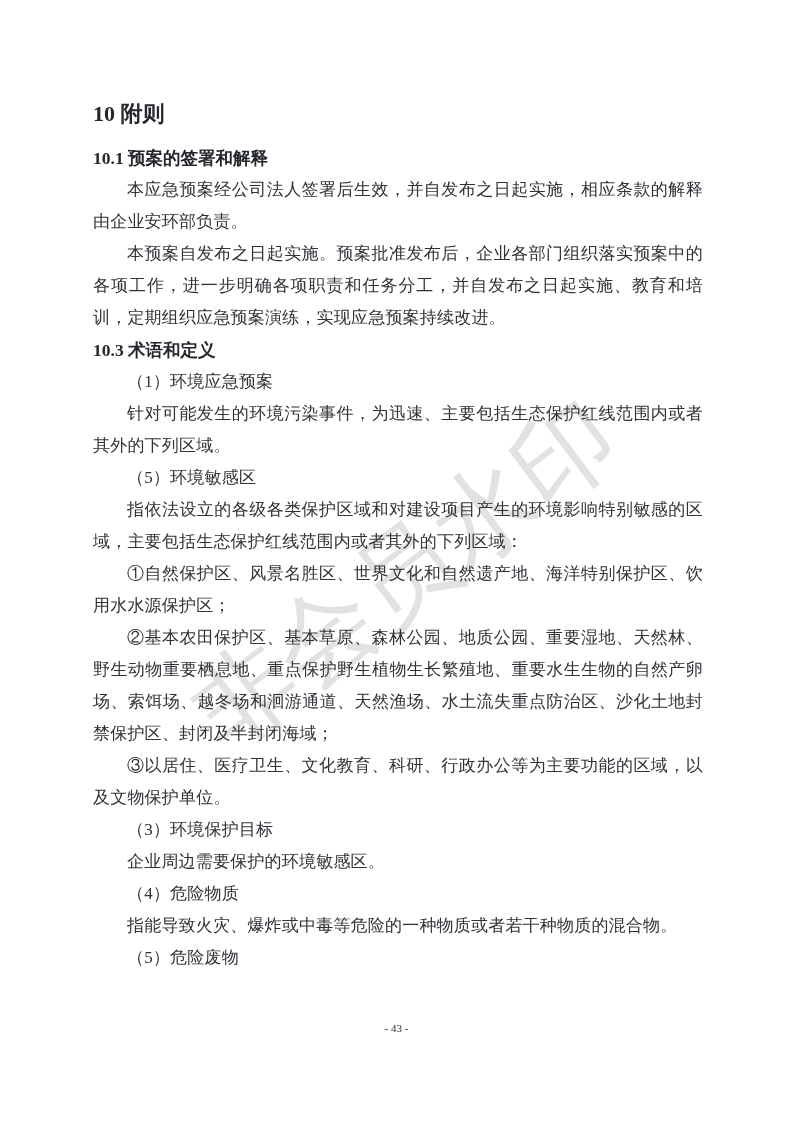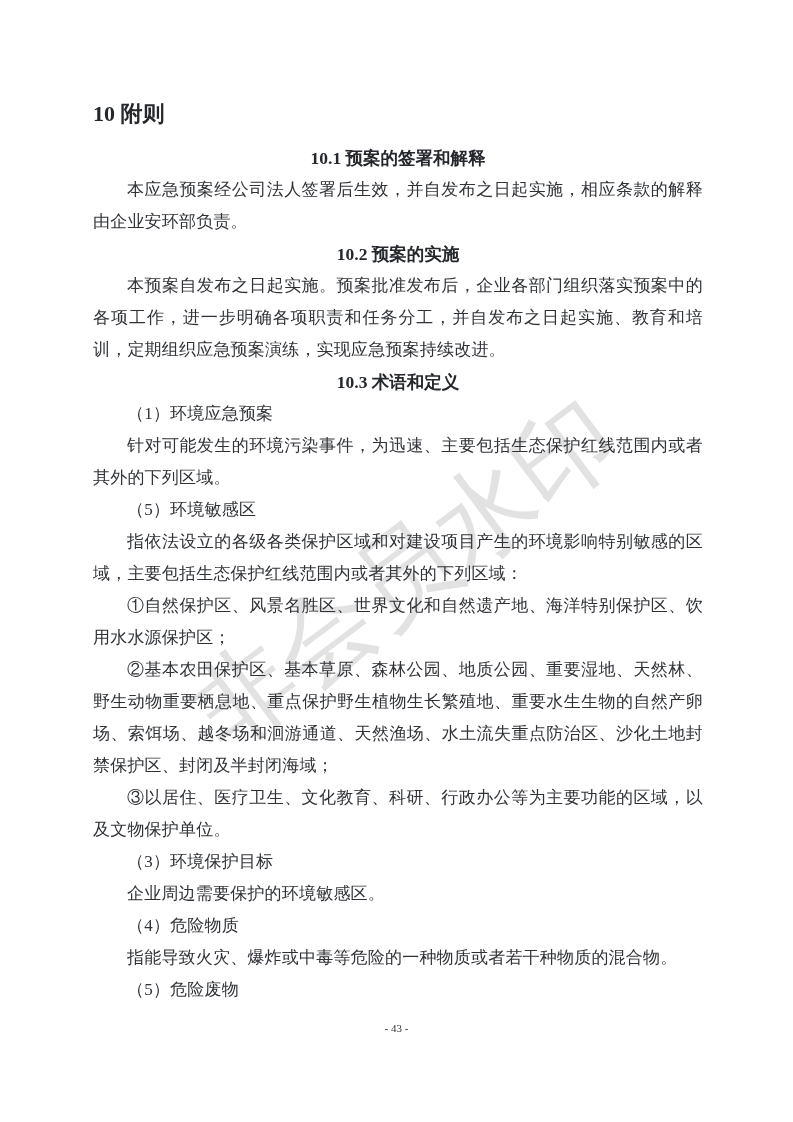--- a/index.html
+++ b/index.html
@@ -46,21 +46,20 @@
     line-height: 30px;
     margin: 0 0 13px 0;
     color: #24272c;
   }
   .section-heading {
     font-size: 17.5px;
     font-weight: 700;
     line-height: 32px;
     margin: 0;
     color: #24272c;
-    text-align: center;
   }
   .body-para {
     font-size: 17px;
     line-height: 32px;
     margin: 0;
     text-indent: 2em;
     text-align: justify;
     letter-spacing: 0.2px;
   }
   .footer {
@@ -84,21 +83,20 @@
   <div class="content">
 
     <h1 class="chapter-title">10 附则</h1>
 
     <div>
       <h2 class="section-heading">10.1 预案的签署和解释</h2>
       <p class="body-para">本应急预案经公司法人签署后生效，并自发布之日起实施，相应条款的解释由企业安环部负责。</p>
     </div>
 
     <div>
-      <h2 class="section-heading">10.2 预案的实施</h2>
       <p class="body-para">本预案自发布之日起实施。预案批准发布后，企业各部门组织落实预案中的各项工作，进一步明确各项职责和任务分工，并自发布之日起实施、教育和培训，定期组织应急预案演练，实现应急预案持续改进。</p>
     </div>
 
     <div>
       <h2 class="section-heading">10.3 术语和定义</h2>
       <p class="body-para">（1）环境应急预案</p>
       <p class="body-para">针对可能发生的环境污染事件，为迅速、主要包括生态保护红线范围内或者其外的下列区域。</p>
       <p class="body-para">（5）环境敏感区</p>
       <p class="body-para">指依法设立的各级各类保护区域和对建设项目产生的环境影响特别敏感的区域，主要包括生态保护红线范围内或者其外的下列区域：</p>
       <p class="body-para">①自然保护区、风景名胜区、世界文化和自然遗产地、海洋特别保护区、饮用水水源保护区；</p>

